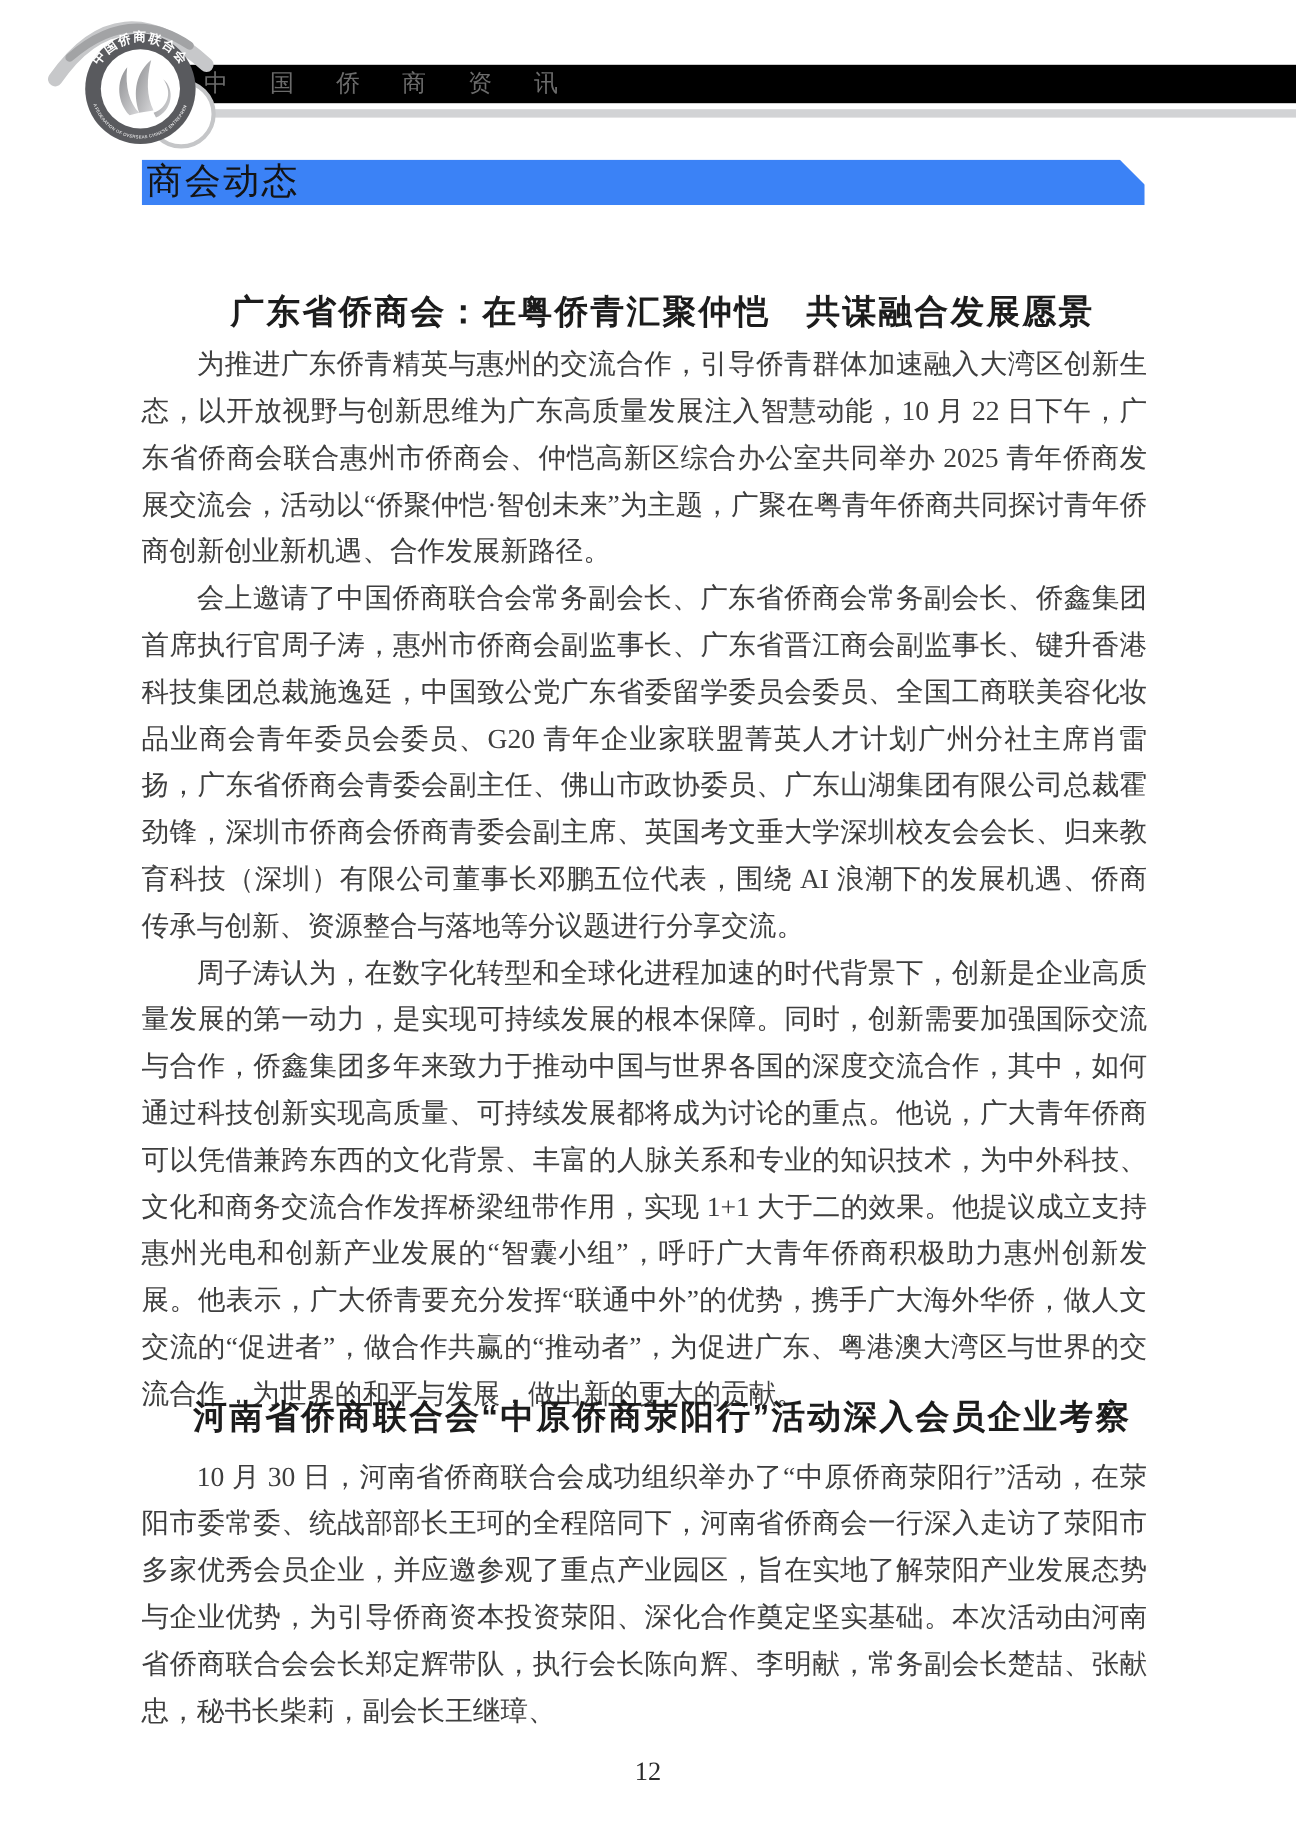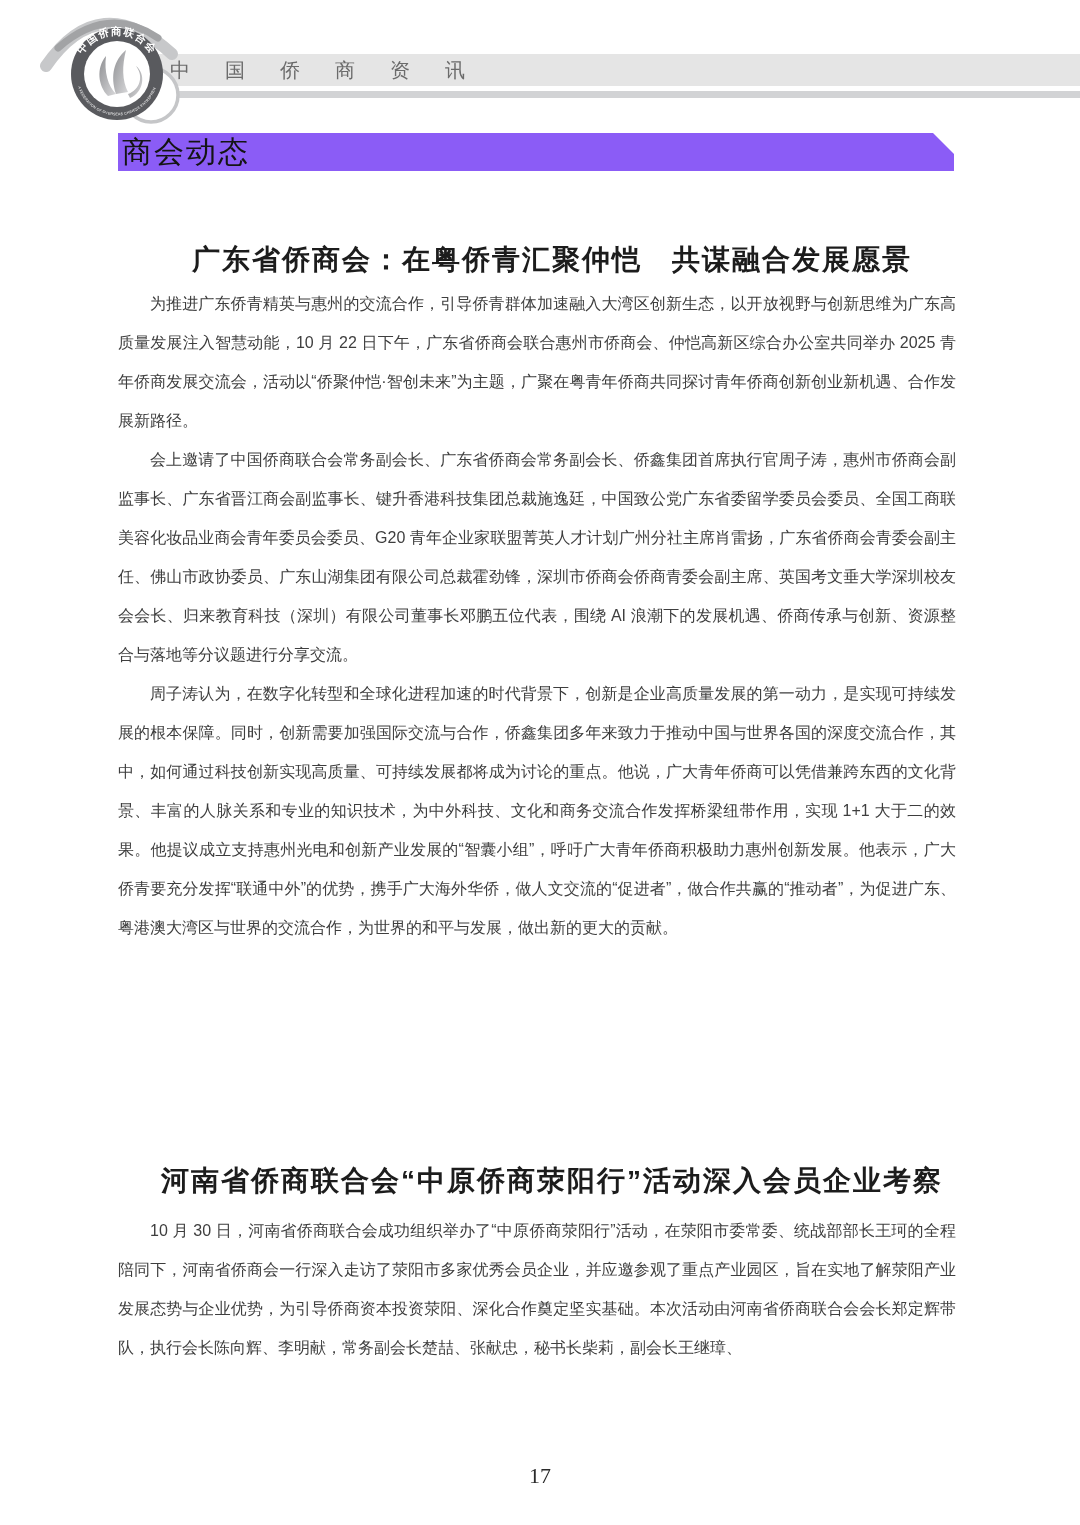--- a/index.html
+++ b/index.html
@@ -7,21 +7,21 @@
     position:relative;
     width:1080px;height:1525px;
     margin:0 auto;
     background:#ffffff;
     overflow:hidden;
     font-family:"Liberation Sans", sans-serif;
   }
   
   .bar-main{
     position:absolute;left:128px;right:0;top:54px;height:32px;
-    background:#e5e5e5;
+    background:#000000;
   }
   .bar-main .masthead{
     display:block;
     padding-left:42px;
     line-height:32px;
     font-size:20px;
     color:#6b6b6b;
     letter-spacing:35px;
     white-space:nowrap;
   }
@@ -29,21 +29,21 @@
     position:absolute;left:128px;right:0;top:91px;height:7px;
     background:#d2d3d5;
   }
   .logo{
     position:absolute;left:30px;top:2px;width:150px;height:142px;
     z-index:3;
   }
   
   .section-banner{
     position:absolute;left:118px;top:133px;width:836px;height:38px;
-    background:#8b5cf6;
+    background:#3b82f6;
     clip-path:polygon(0 0, calc(100% - 21px) 0, 100% 21px, 100% 100%, 0 100%);
   }
   .section-banner .section-title{
     display:block;
     padding-left:4px;
     line-height:38px;
     font-size:30px;
     color:#141414;
     font-family:"Liberation Serif", serif;
     letter-spacing:2px;
@@ -62,25 +62,26 @@
   #title1{top:229px;}
   #title2{top:1150px;}
   .article-body{
     position:absolute;left:118px;width:838px;
     color:#3e3e3e;
   }
   #body1{top:284px;}
   #body2{top:1211px;}
   .article-body p{
     margin:0;
-    font-size:16px;
+    font-size:23px;
     line-height:39px;
     font-weight:300;
     text-align:justify;
     text-indent:2em;
+    font-family:Liberation Serif, serif;
   }
   .article-body p.source{
     text-align:right;
     text-indent:0;
   }
   
   .page-number{
     position:absolute;left:0;right:0;top:1463px;
     text-align:center;
     font-size:22px;
@@ -138,15 +139,15 @@
     <p>为推进广东侨青精英与惠州的交流合作，引导侨青群体加速融入大湾区创新生态，以开放视野与创新思维为广东高质量发展注入智慧动能，10 月 22 日下午，广东省侨商会联合惠州市侨商会、仲恺高新区综合办公室共同举办 2025 青年侨商发展交流会，活动以“侨聚仲恺·智创未来”为主题，广聚在粤青年侨商共同探讨青年侨商创新创业新机遇、合作发展新路径。</p>
     <p>会上邀请了中国侨商联合会常务副会长、广东省侨商会常务副会长、侨鑫集团首席执行官周子涛，惠州市侨商会副监事长、广东省晋江商会副监事长、键升香港科技集团总裁施逸廷，中国致公党广东省委留学委员会委员、全国工商联美容化妆品业商会青年委员会委员、G20 青年企业家联盟菁英人才计划广州分社主席肖雷扬，广东省侨商会青委会副主任、佛山市政协委员、广东山湖集团有限公司总裁霍劲锋，深圳市侨商会侨商青委会副主席、英国考文垂大学深圳校友会会长、归来教育科技（深圳）有限公司董事长邓鹏五位代表，围绕 AI 浪潮下的发展机遇、侨商传承与创新、资源整合与落地等分议题进行分享交流。</p>
     <p>周子涛认为，在数字化转型和全球化进程加速的时代背景下，创新是企业高质量发展的第一动力，是实现可持续发展的根本保障。同时，创新需要加强国际交流与合作，侨鑫集团多年来致力于推动中国与世界各国的深度交流合作，其中，如何通过科技创新实现高质量、可持续发展都将成为讨论的重点。他说，广大青年侨商可以凭借兼跨东西的文化背景、丰富的人脉关系和专业的知识技术，为中外科技、文化和商务交流合作发挥桥梁纽带作用，实现 1+1 大于二的效果。他提议成立支持惠州光电和创新产业发展的“智囊小组”，呼吁广大青年侨商积极助力惠州创新发展。他表示，广大侨青要充分发挥“联通中外”的优势，携手广大海外华侨，做人文交流的“促进者”，做合作共赢的“推动者”，为促进广东、粤港澳大湾区与世界的交流合作，为世界的和平与发展，做出新的更大的贡献。</p>
   </div>
 
   <h1 class="article-title" id="title2">河南省侨商联合会“中原侨商荥阳行”活动深入会员企业考察</h1>
   <div class="article-body" id="body2">
     <p>10 月 30 日，河南省侨商联合会成功组织举办了“中原侨商荥阳行”活动，在荥阳市委常委、统战部部长王珂的全程陪同下，河南省侨商会一行深入走访了荥阳市多家优秀会员企业，并应邀参观了重点产业园区，旨在实地了解荥阳产业发展态势与企业优势，为引导侨商资本投资荥阳、深化合作奠定坚实基础。本次活动由河南省侨商联合会会长郑定辉带队，执行会长陈向辉、李明献，常务副会长楚喆、张献忠，秘书长柴莉，副会长王继璋、</p>
   </div>
 
-  <div class="page-number">17</div>
+  <div class="page-number">12</div>
 
 </div>
 
 </body></html>

